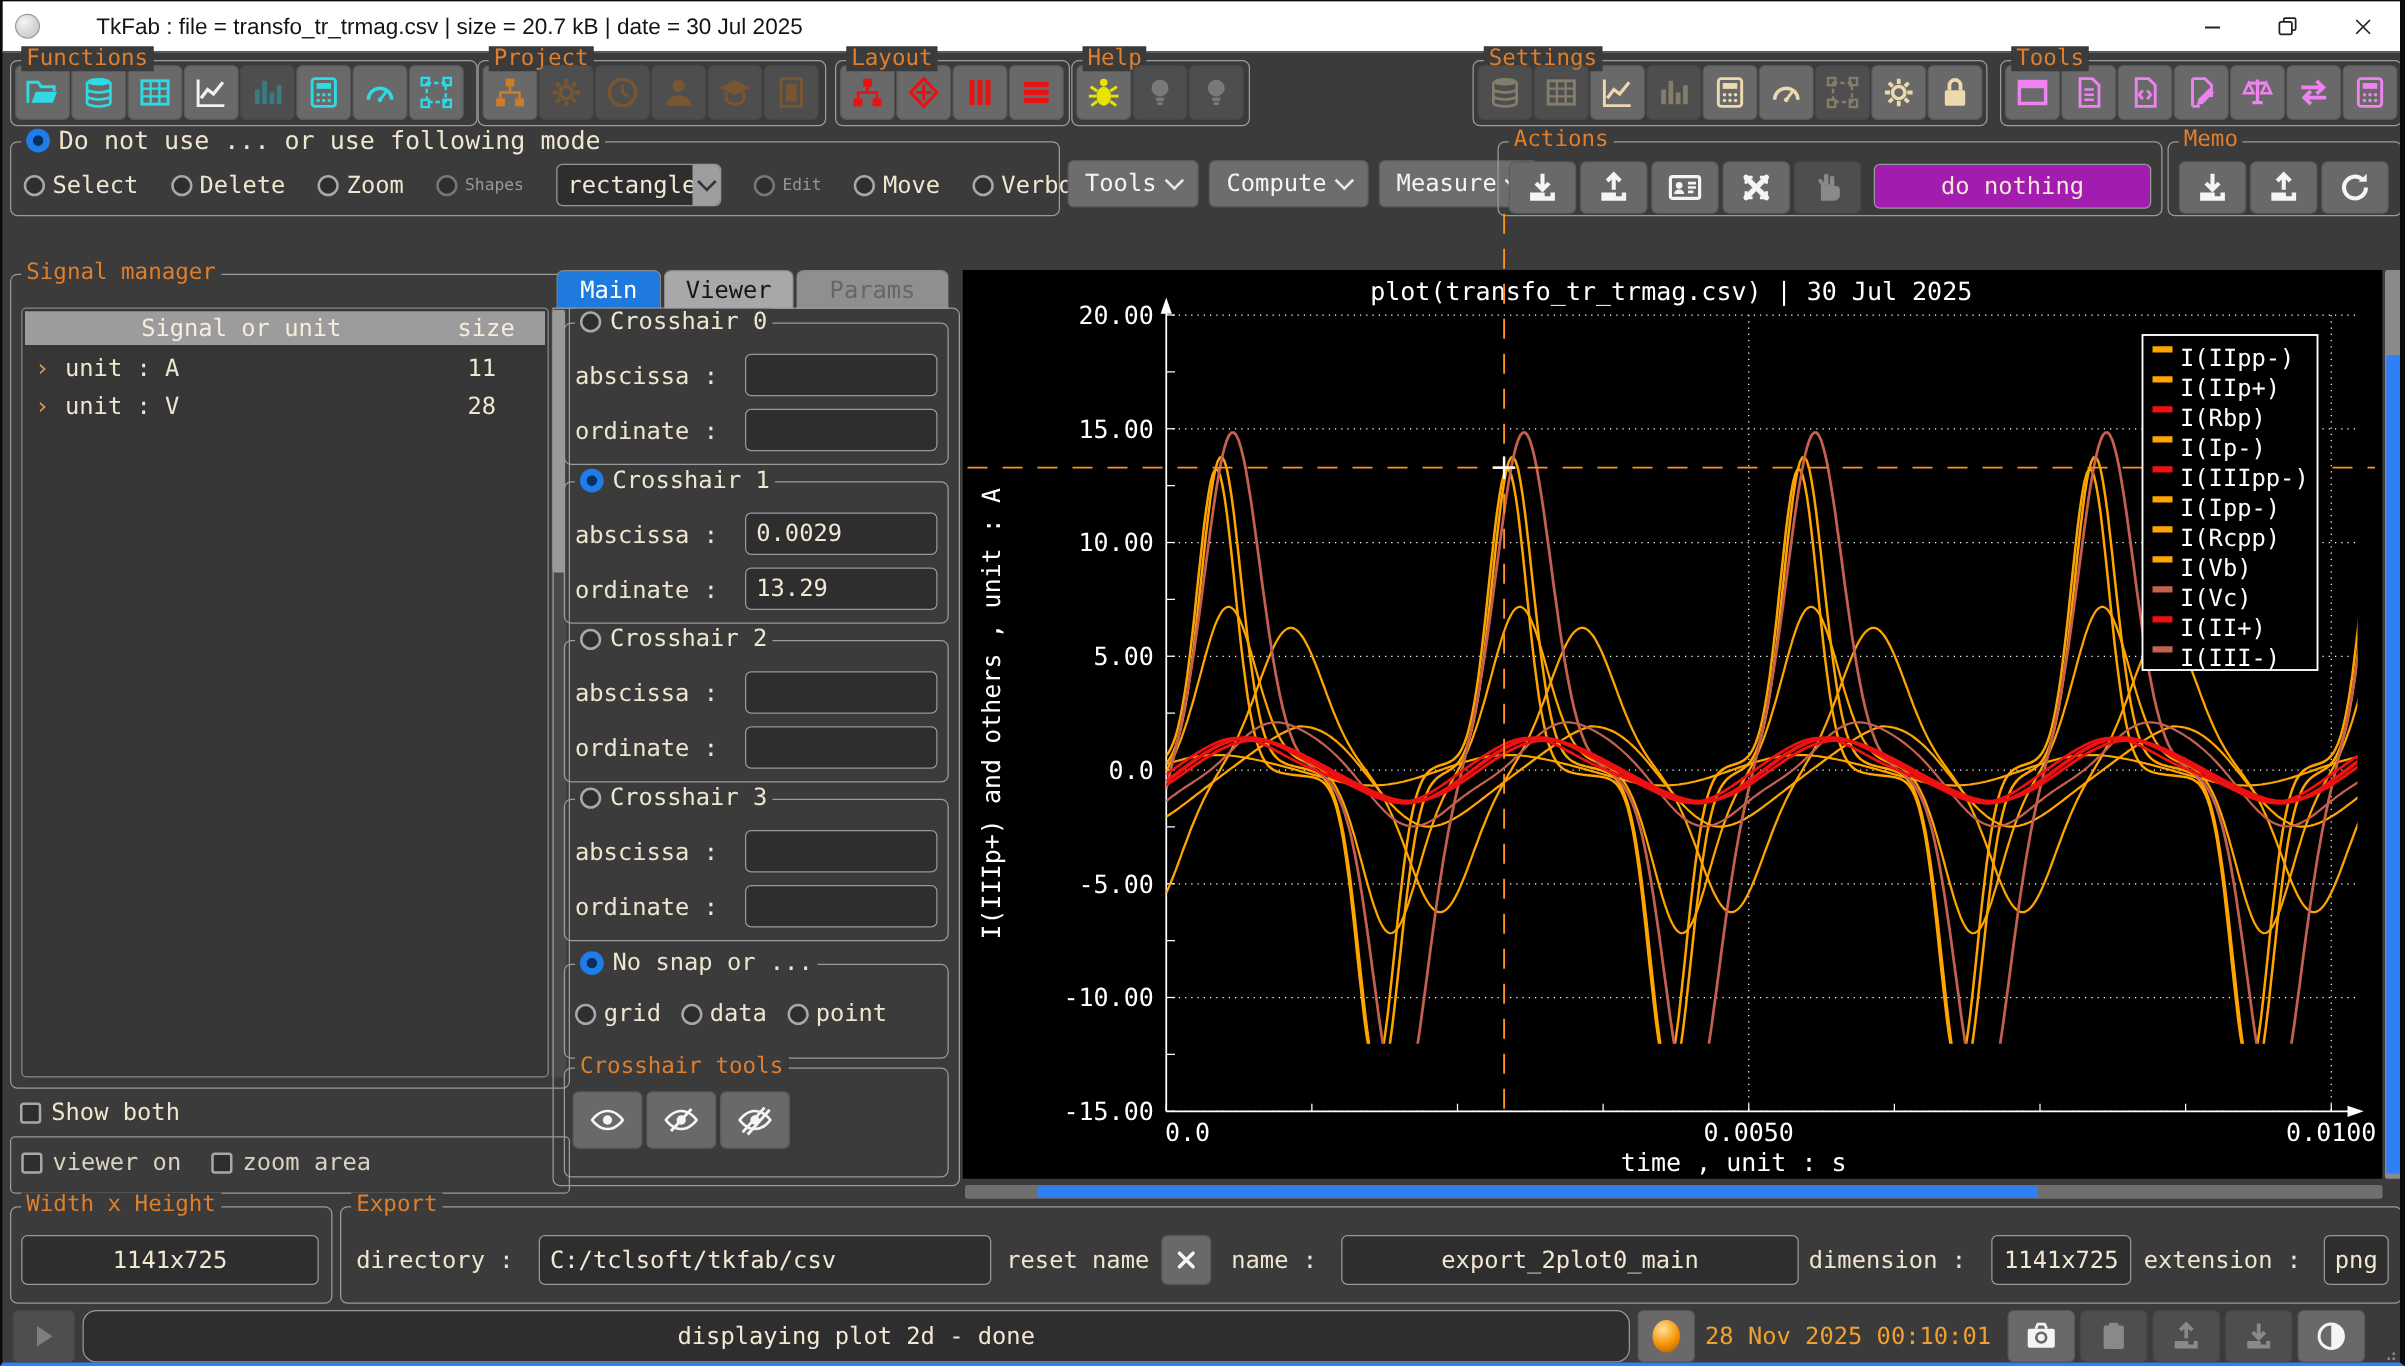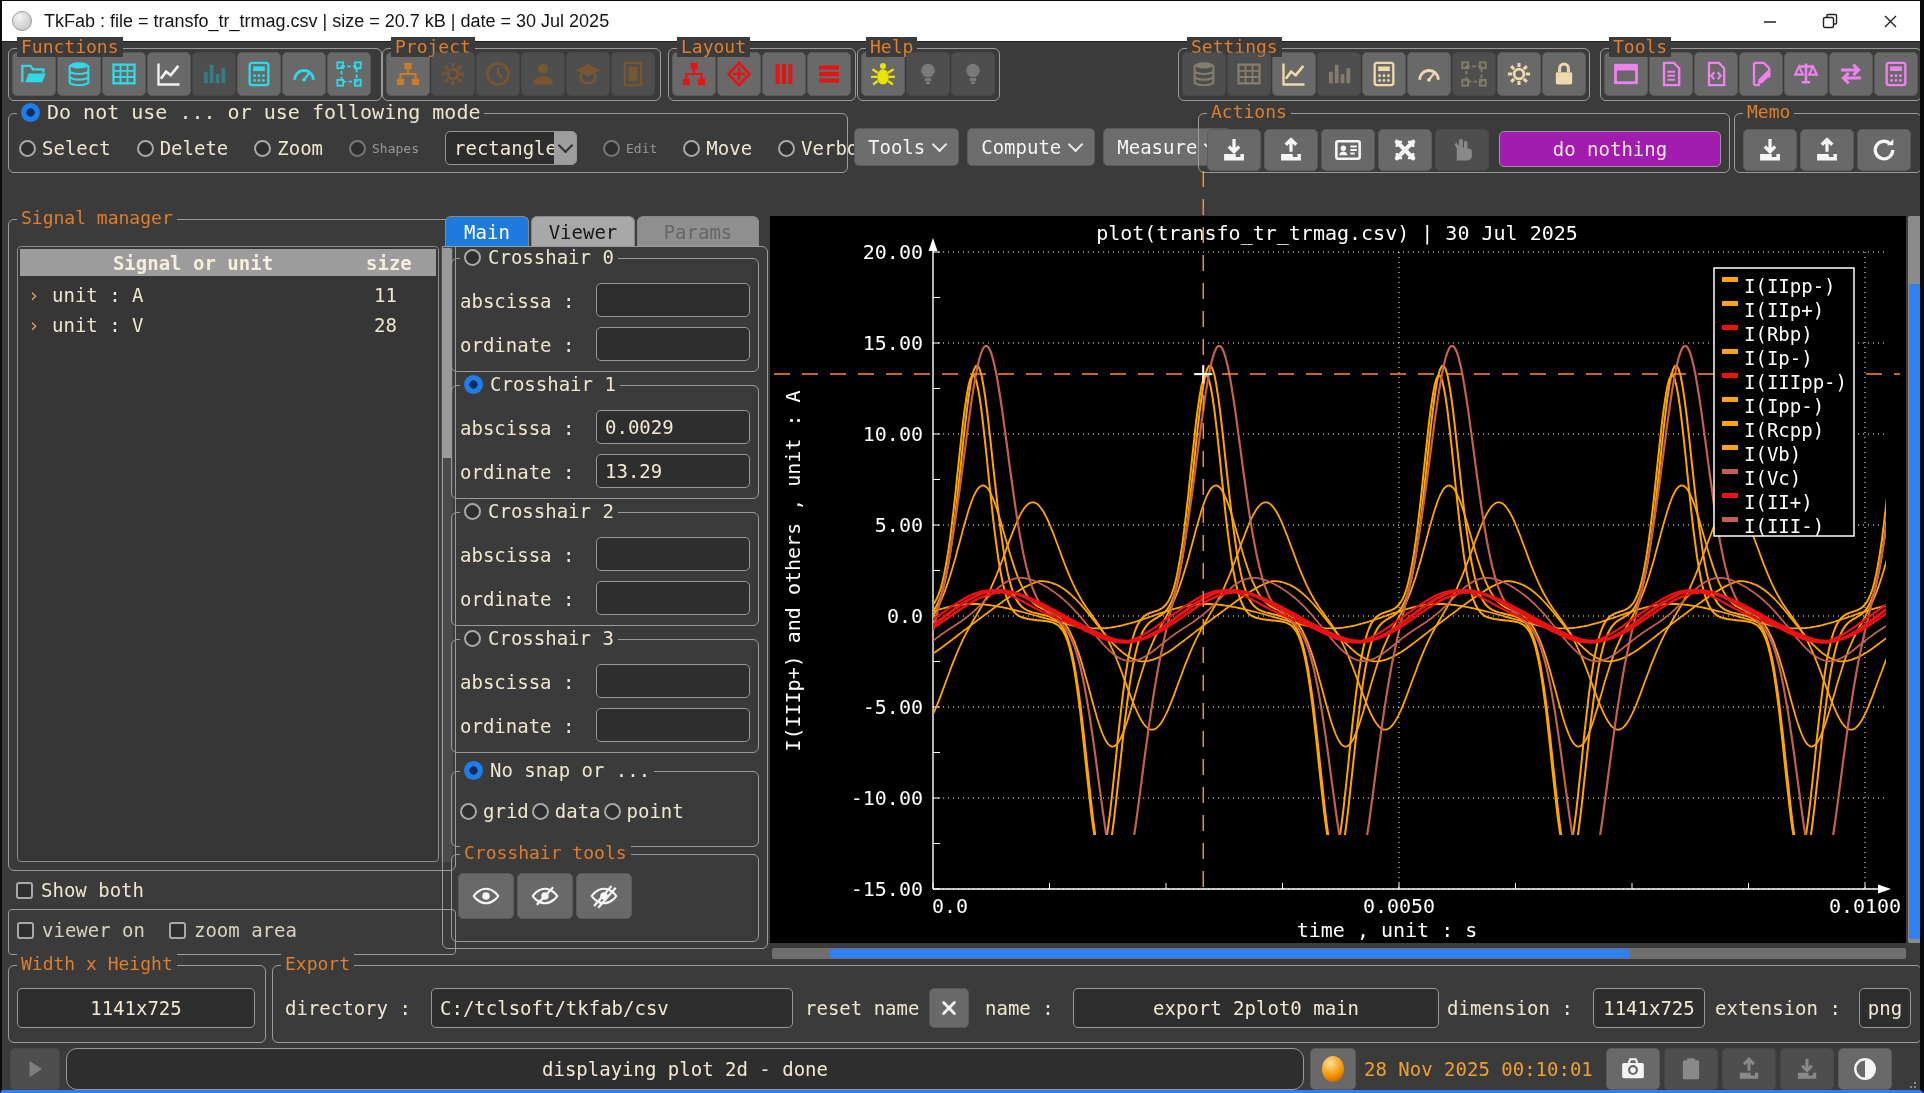--- a/index.html
+++ b/index.html
@@ -1,21 +1,21 @@
 <!DOCTYPE html>
 <html><head>
 <meta charset="utf-8">
 <style>
   html,body{margin:0;padding:0;background:#000;}
   #window{position:relative;width:1924px;height:1093px;background:#3b3b3b;overflow:hidden;
     font-family:"DejaVu Sans Mono",monospace;box-sizing:border-box;
     border-left:2px solid #0a0a0a;border-right:4px solid #0a0a0a;border-top:1px solid #0a0a0a;border-bottom:3px solid #2f7ff7;}
   
   .titlebar{position:absolute;left:0;top:0;right:0;height:40px;background:#ffffff;color:#141414;
-    display:flex;align-items:center;font-family:"Liberation Sans",sans-serif;font-size:18px;border-bottom:1px solid #222;}
+    display:flex;align-items:center;font-family:"Liberation Sans",sans-serif;font-size:18px;border-bottom:1px solid #222;gap:33px;}
   .app-icon{width:18px;height:18px;border-radius:50%;margin:0 12px 0 10px;border:1px solid #999;
     background:radial-gradient(circle at 35% 30%,#f4f4f4,#bdbdbd);}
   .win-controls{margin-left:auto;display:flex;height:100%;}
   .win-btn{width:60px;display:flex;align-items:center;justify-content:center;color:#222;}
   
   .lf{position:absolute;border:1px solid #9b9b9b;border-radius:6px;}
   .lt{position:absolute;top:-12px;left:8px;background:#3b3b3b;color:#df7f2e;padding:0 4px;
       font-size:18px;line-height:20px;display:flex;align-items:center;gap:7px;white-space:nowrap;}
   .lbl{color:#efe6d0;font-size:19px;white-space:nowrap;}
   .glbl{color:#989898;font-size:13px;white-space:nowrap;}
@@ -42,21 +42,21 @@
     font-size:19px;border:1px solid #888;border-bottom:none;border-radius:6px 6px 0 0;box-sizing:border-box;}
   .tab.sel{background:#1e7bdd;color:#fff;}
   .tab.norm{background:#a8a8a8;color:#161616;}
   .tab.disab{background:#8f8f8f;color:#666;}
   
   .sb-track{position:absolute;background:#6f6f6f;border-radius:2px;}
   .sb-thumb{position:absolute;background:#2f7ff7;border-radius:2px;}
   
   .tree{position:absolute;left:8px;top:26px;width:420px;bottom:8px;background:#363636;border:1px solid #8a8a8a;border-radius:4px;}
   .tree-head{position:absolute;left:2px;right:2px;top:2px;height:27px;background:#9c9c9c;color:#f6eedd;
-     font-size:19px;display:flex;align-items:center;font-weight:bold;}
+     font-size:19px;display:flex;align-items:center;}
   .tree-row{position:absolute;left:4px;right:4px;height:30px;display:flex;align-items:center;color:#efe6d0;font-size:19px;}
   .twisty{color:#d89a5a;width:18px;margin:0 6px 0 6px;flex:none;}
   
   .sbtn{position:absolute;top:1047px;height:42px;background:#696969;border:1px solid #5a5a5a;border-radius:5px;
      display:flex;align-items:center;justify-content:center;box-sizing:border-box;}
   .sbtn svg{width:26px;height:26px;}
   .led{width:22px;height:26px;border-radius:50%;background:radial-gradient(circle at 38% 28%,#ffe09a,#f59300 55%,#a85400);}
   .grip{position:absolute;right:4px;bottom:2px;width:10px;height:10px;color:#8a8a8a;}
   .grip i{position:absolute;width:2px;height:2px;background:#8a8a8a;}
   .pt{font-family:"DejaVu Sans Mono",monospace;}
@@ -570,21 +570,21 @@
           <input class="entry" style="position: absolute; left: 144px; top: 24px; width: 154px; height: 34px;" readonly="" value="">
           <span class="lbl" style="position:absolute;left:8px;top:75px;">ordinate :</span>
           <input class="entry" style="position: absolute; left: 144px; top: 68px; width: 154px; height: 34px;" readonly="" value="">
         </div>
       </div>
     <div class="lf" style="left:8px;top:524px;width:306px;height:74px;">
       <div class="lt">
           <span class="radio sel"></span>
         <span class="lbl">No snap or ...</span>
         </div>
-      <div id="snap-options" style="position:absolute;left:8px;top:28px;display:flex;align-items:center;gap:3px;">
+      <div id="snap-options" style="position:absolute;left:8px;top:28px;display:flex;align-items:center;gap:16px;">
           <div class="pair">
             <span class="radio"></span>
             <span class="lbl">grid</span>
           </div>
           <div class="pair">
             <span class="radio"></span>
             <span class="lbl">data</span>
           </div>
           <div class="pair">
             <span class="radio"></span>

